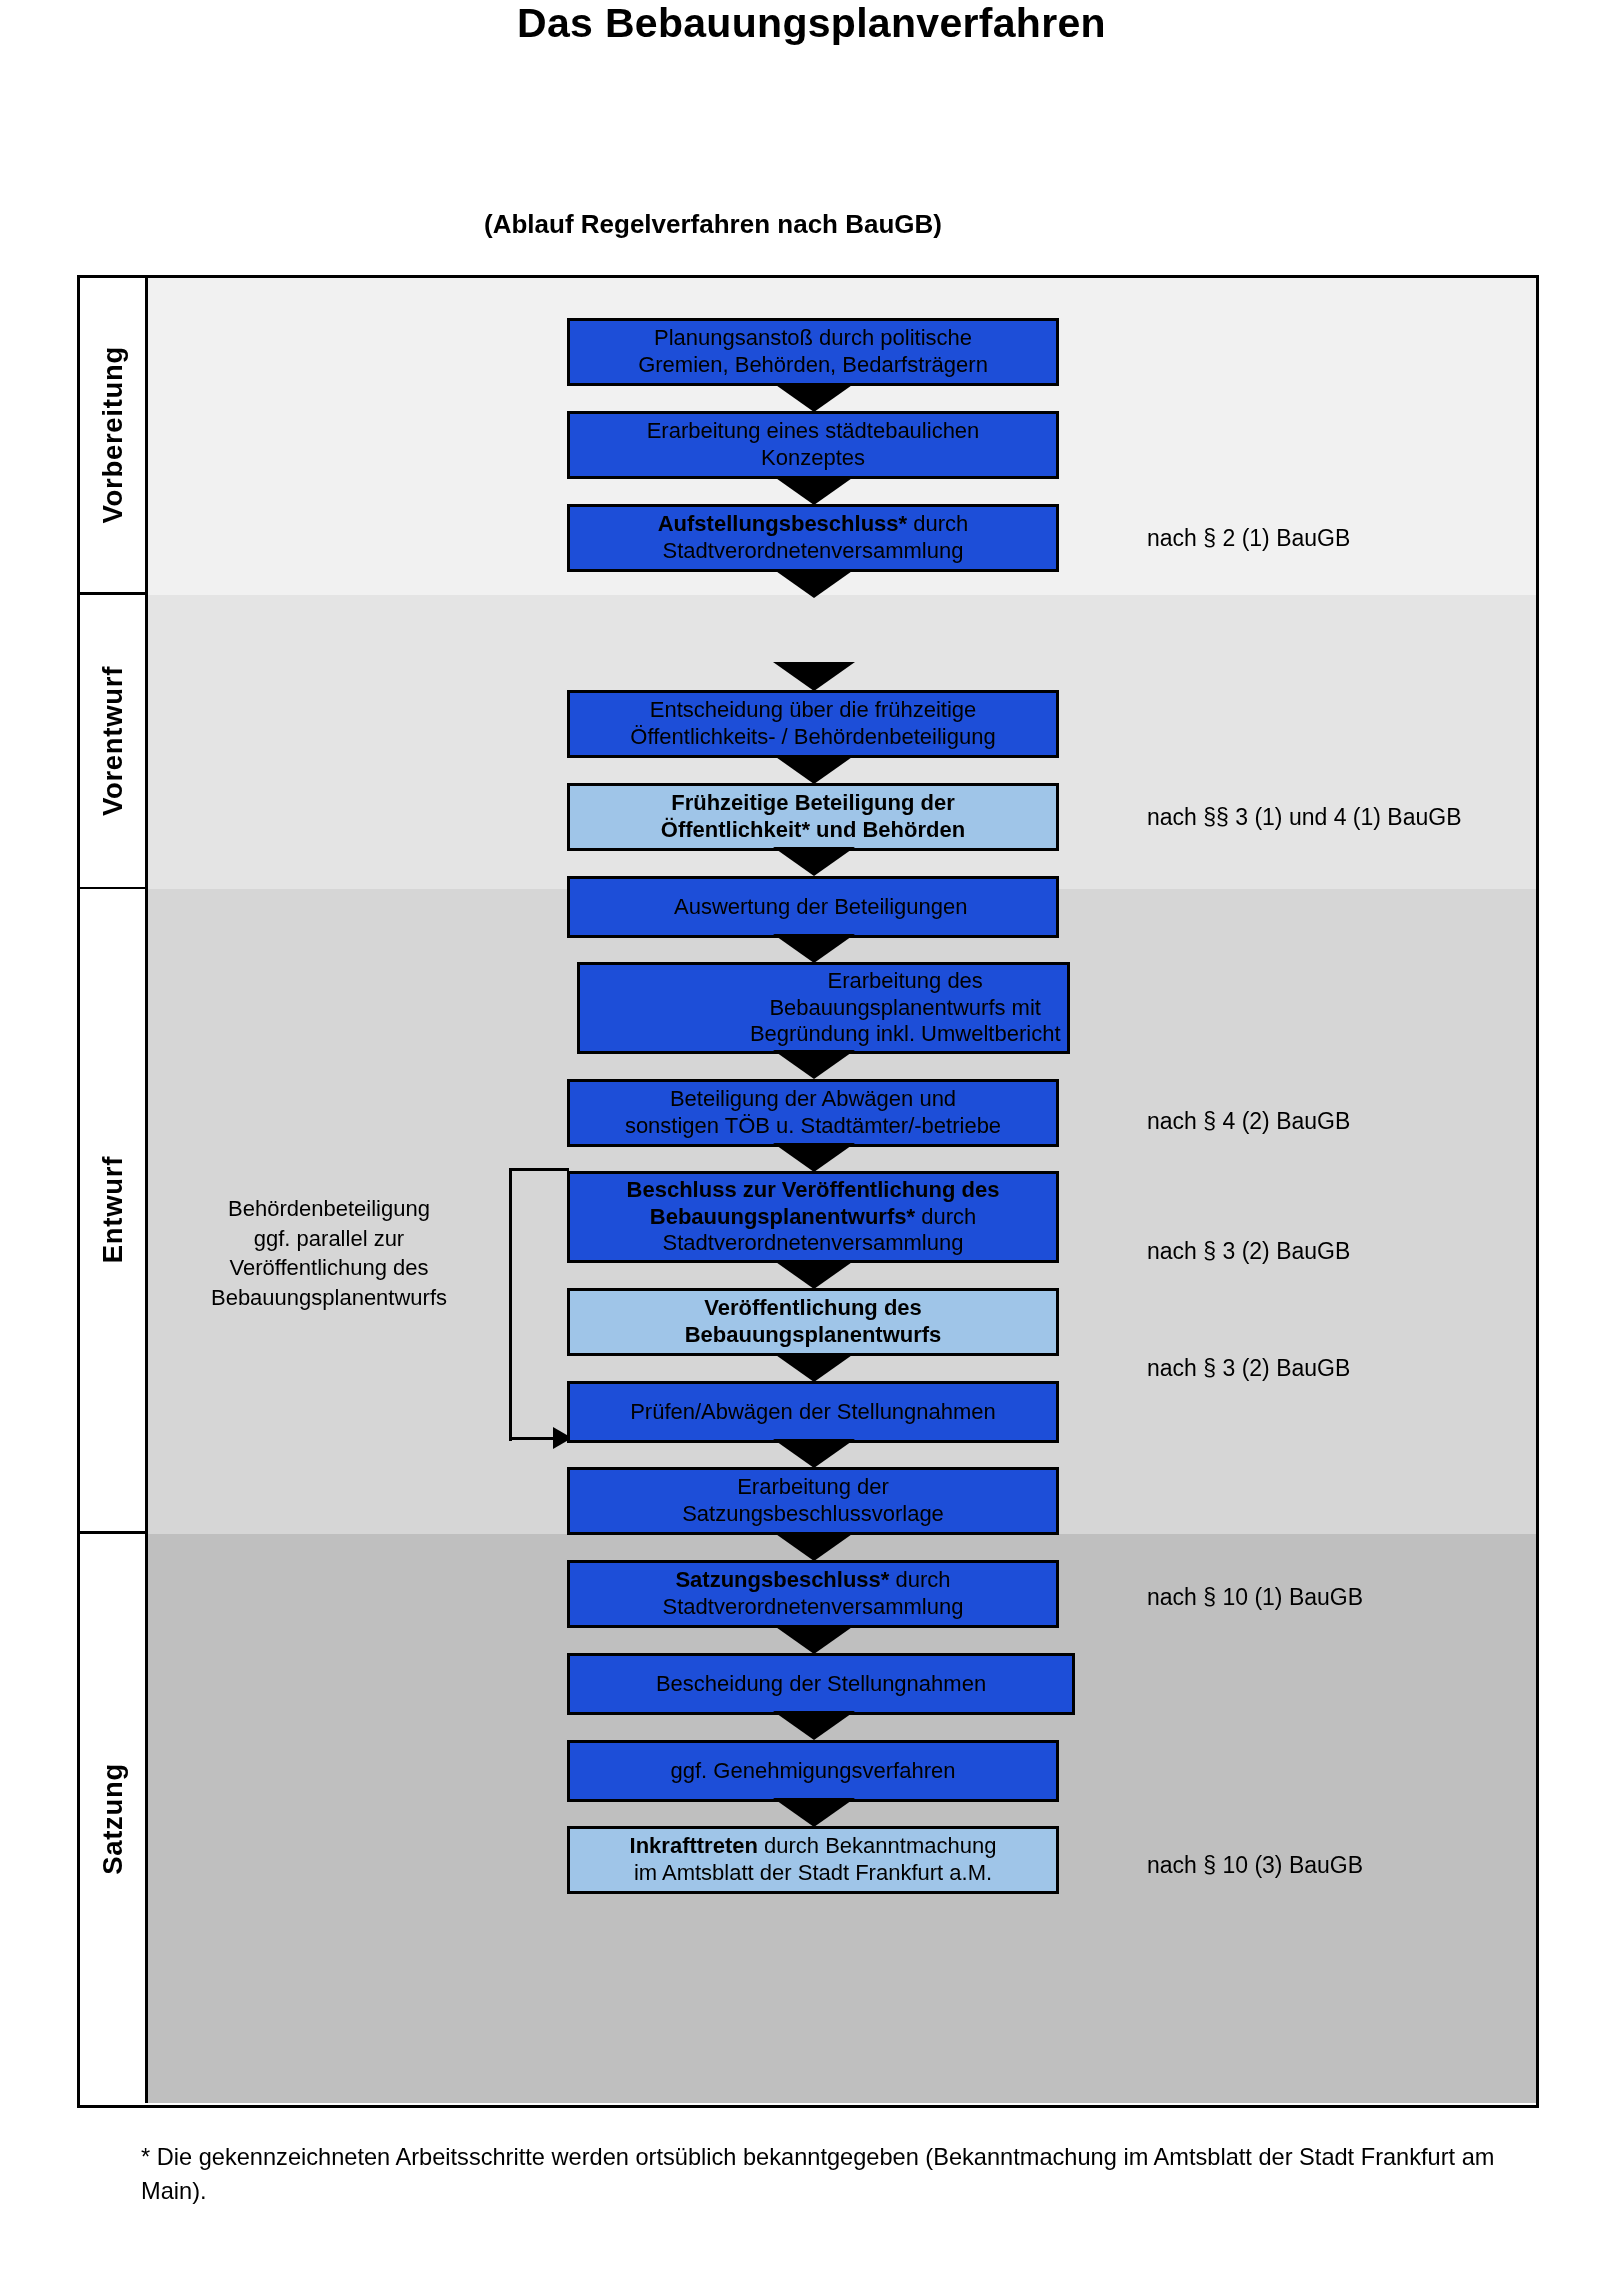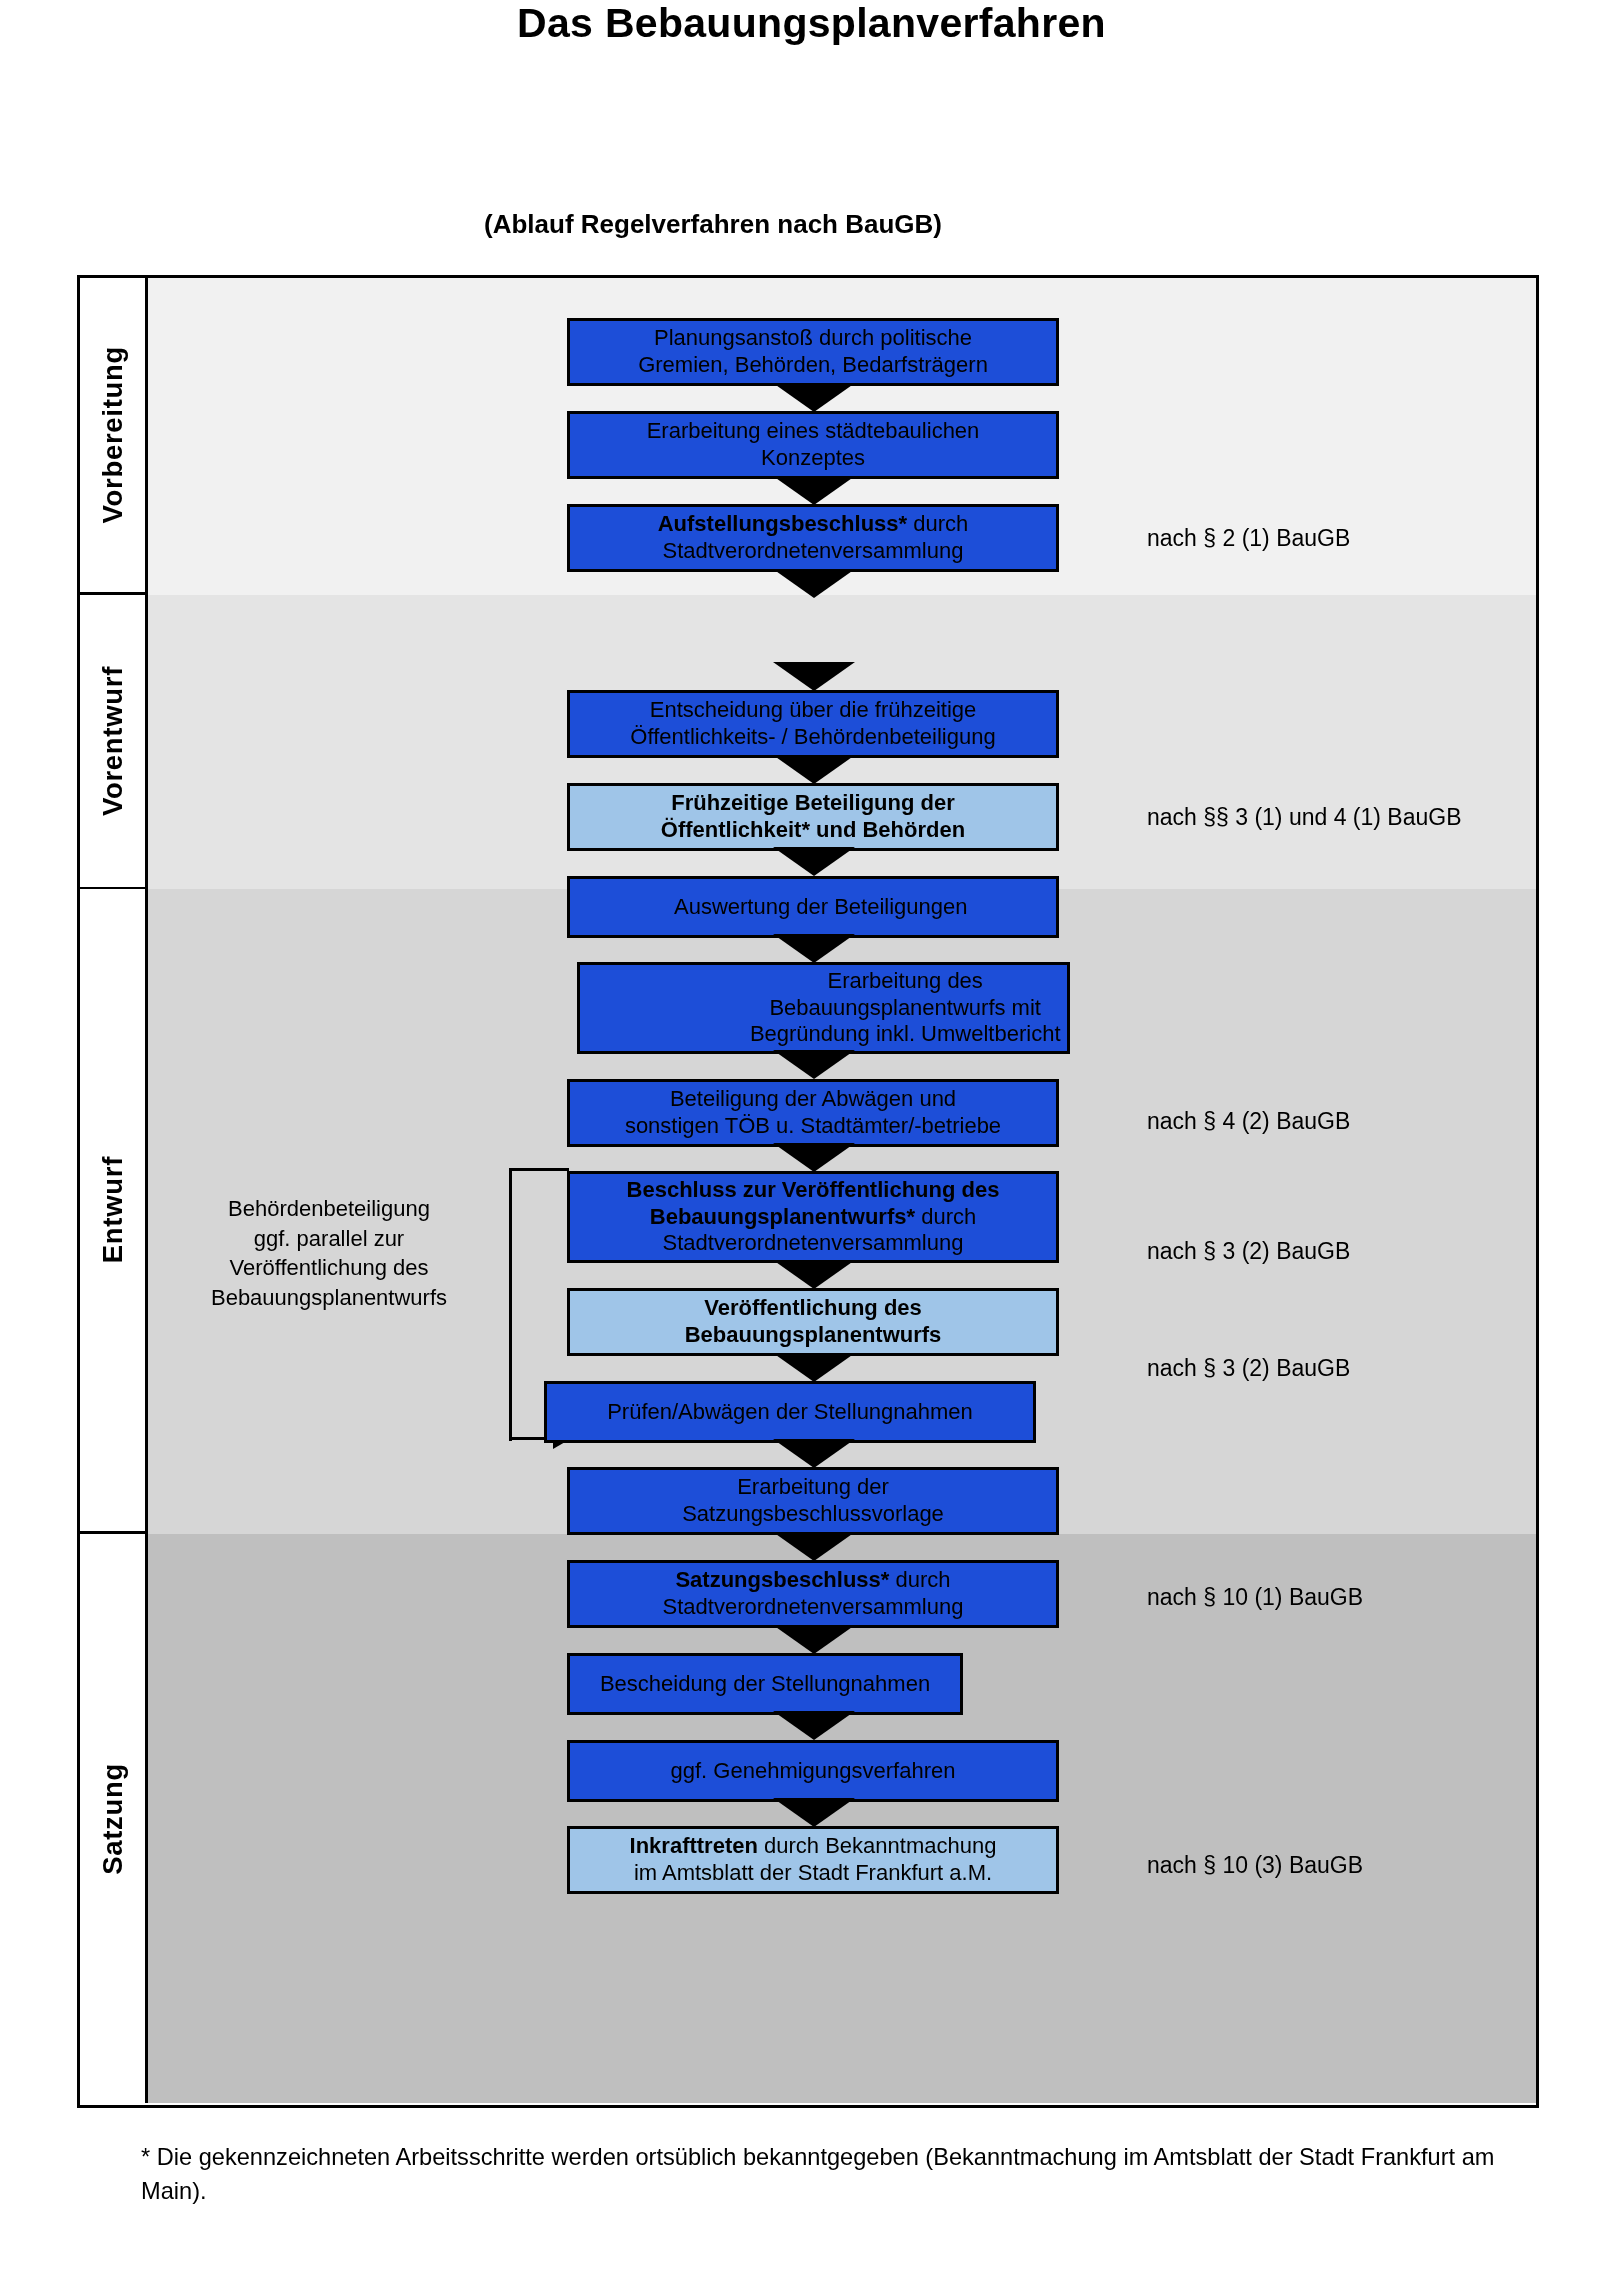--- a/index.html
+++ b/index.html
@@ -169,42 +169,42 @@
   <div class="conn" style="left:429px;top:1159px;width:46px;height:3.3px;"></div>
   <div id="conn-arrowhead" style="left:473px;top:1149px;"></div>
 
   <div id="sidenote" style="left:92px;top:916px;width:314px;">
     <span>Behördenbeteiligung</span><br>
     <span>ggf. parallel zur</span><br>
     <span>Veröffentlichung des</span><br>
     <span>Bebauungsplanentwurfs</span>
   </div>
 
-  <div class="fbox" style="left:464px;top:1103px;width:492px;height:62px;">
+  <div class="fbox" style="left:487px;top:1103px;width:492px;height:62px;">
     <div><span>Prüfen/Abwägen der Stellungnahmen</span></div>
   </div>
   <div class="arw" style="left:693px;top:1161px;"></div>
 
   <div class="fbox" style="left:487px;top:1189px;width:492px;height:68px;">
     <div>
       <span>Erarbeitung der</span><br>
       <span>Satzungsbeschlussvorlage</span>
     </div>
   </div>
   <div class="arw" style="left:693px;top:1254px;"></div>
 
   <div class="fbox" style="left:487px;top:1282px;width:492px;height:68px;">
     <div>
       <span class="b">Satzungsbeschluss*</span><span class="n"> durch</span><br>
       <span>Stadtverordnetenversammlung</span>
     </div>
   </div>
   <div class="arw" style="left:693px;top:1347px;"></div>
 
-  <div class="fbox" style="left:487px;top:1375px;width:396px;height:62px;">
+  <div class="fbox" style="left:487px;top:1375px;width:508px;height:62px;">
     <div><span>Bescheidung der Stellungnahmen</span></div>
   </div>
   <div class="arw" style="left:693px;top:1433px;"></div>
 
   <div class="fbox" style="left:487px;top:1462px;width:492px;height:62px;">
     <div><span>ggf. Genehmigungsverfahren</span></div>
   </div>
   <div class="arw" style="left:693px;top:1520px;"></div>
 
   <div class="fbox blue" style="left:487px;top:1548px;width:492px;height:68px;">

